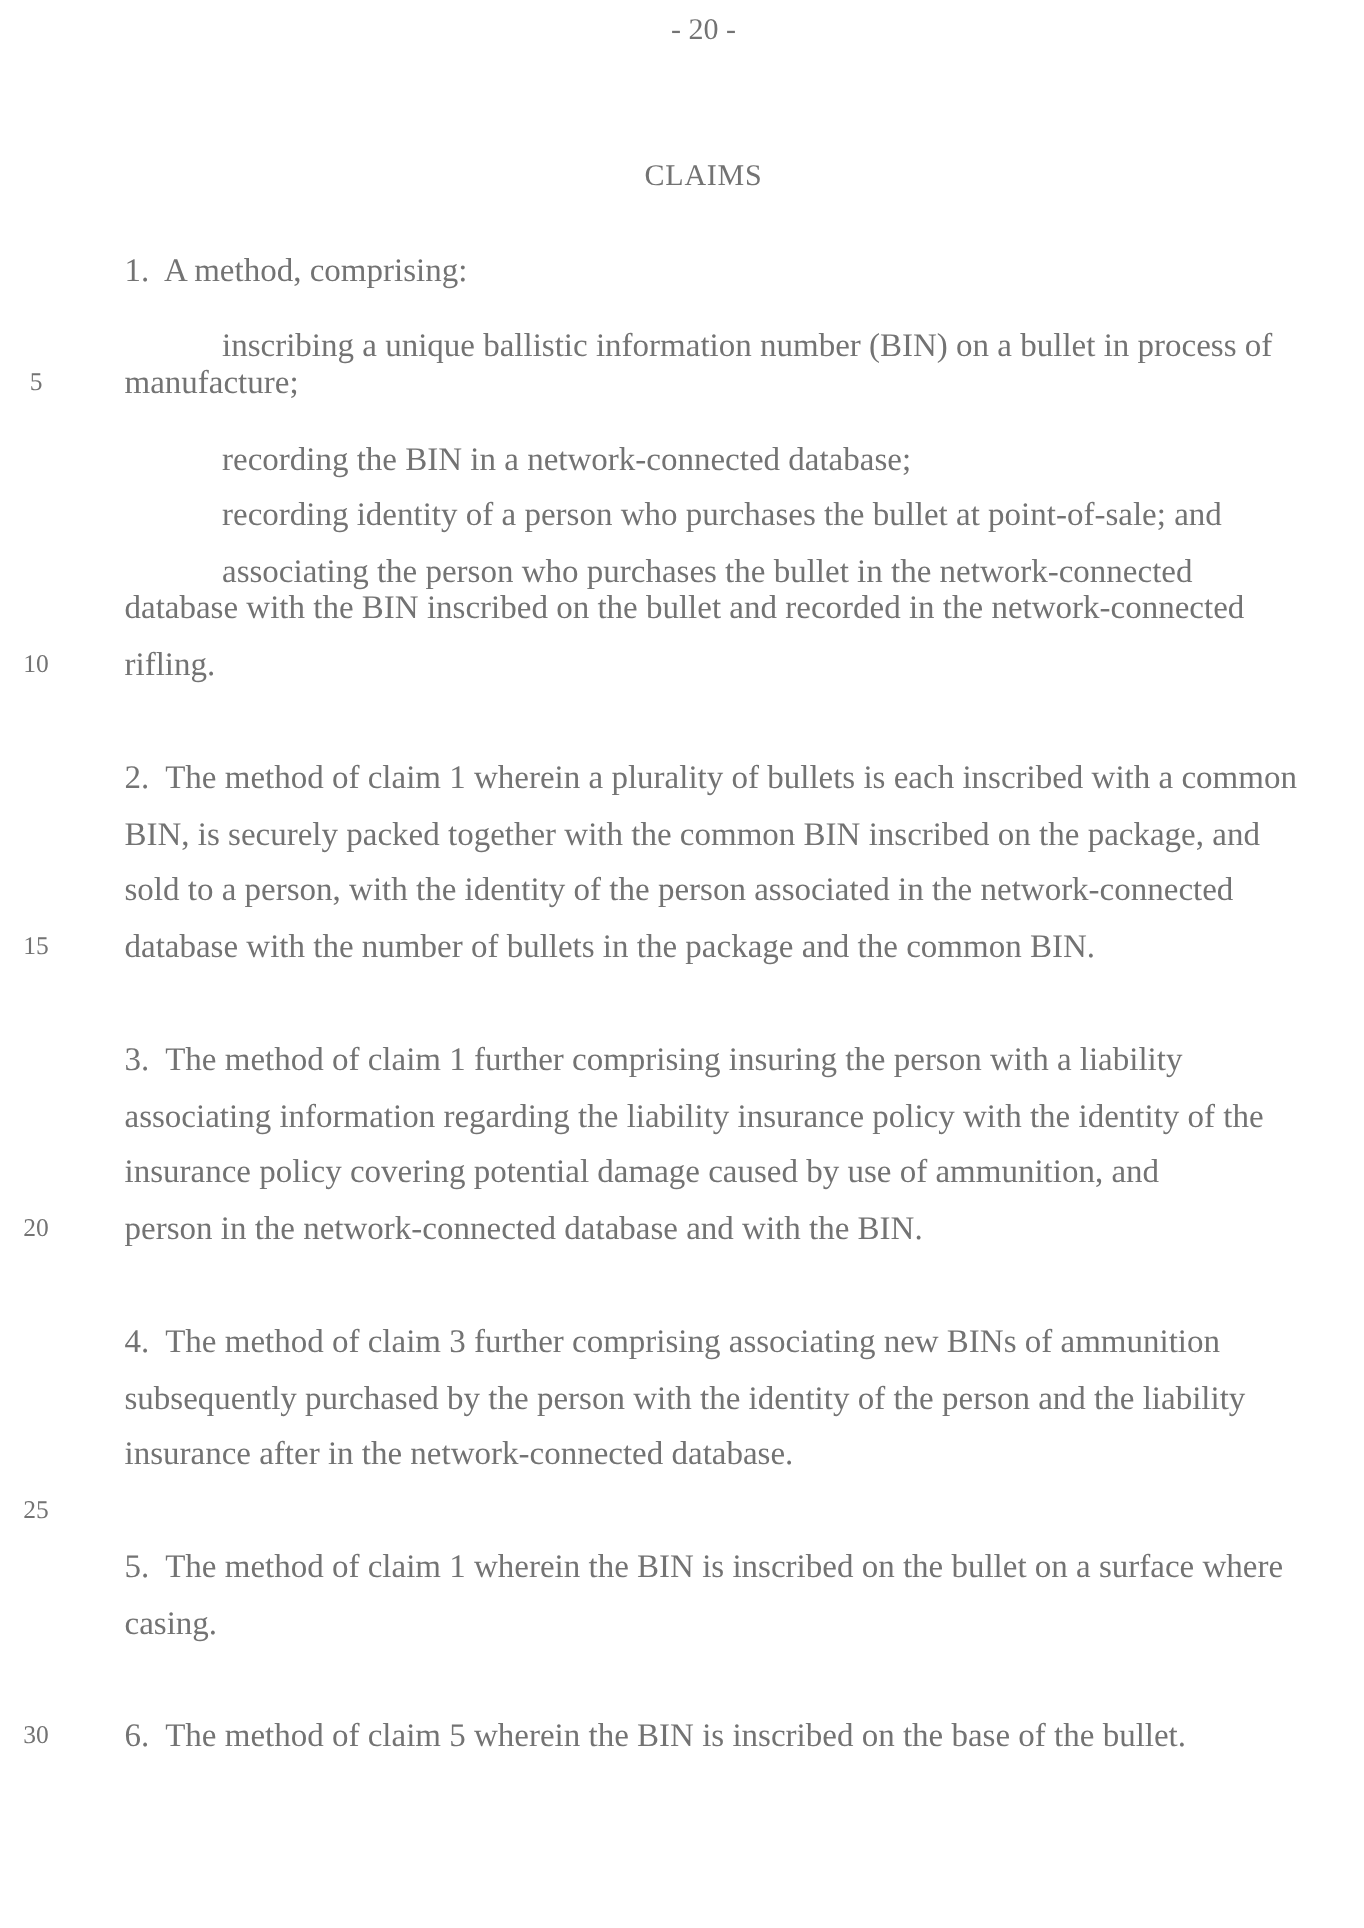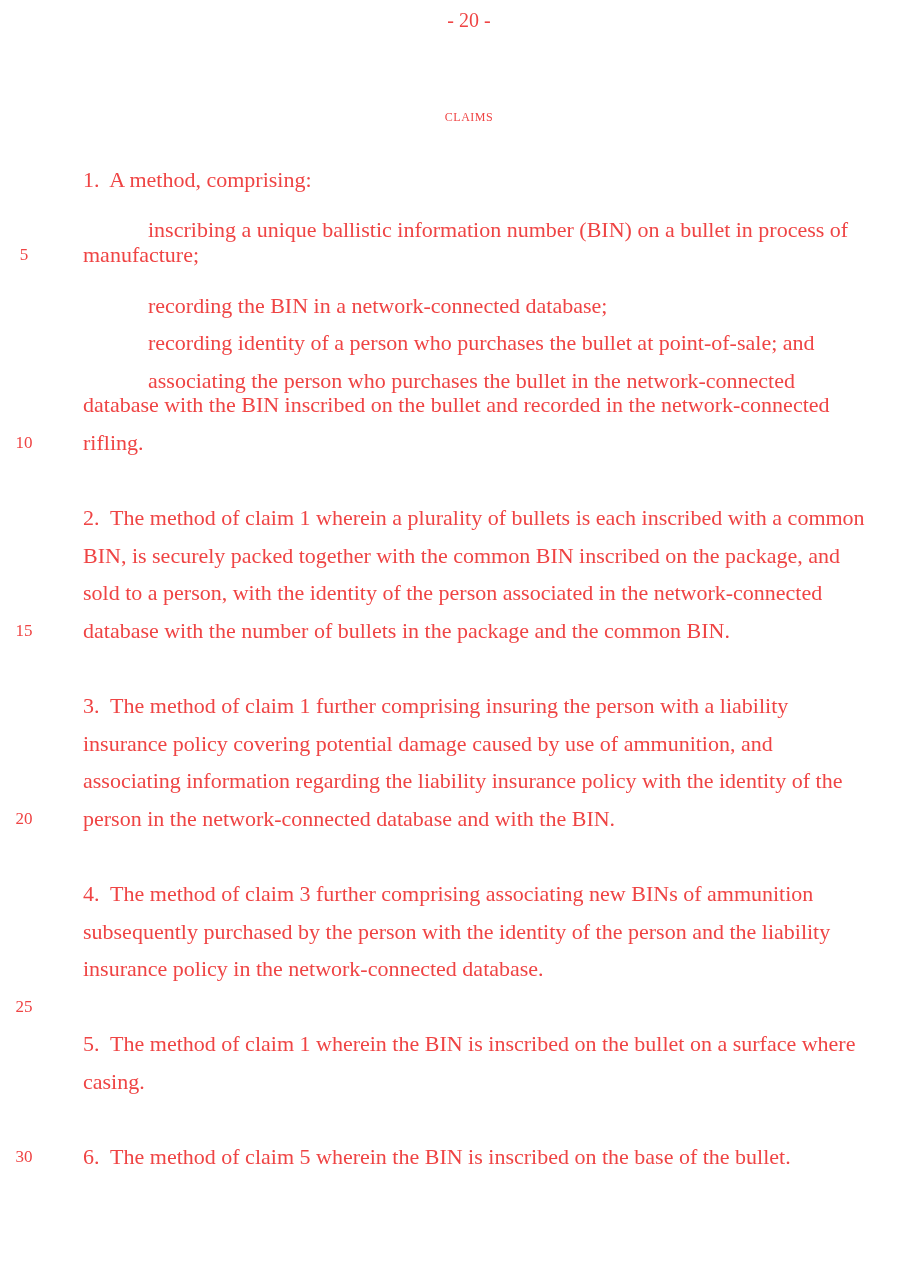--- a/index.html
+++ b/index.html
@@ -7,39 +7,39 @@
     padding: 0;
     background: #ffffff;
   }
   .page {
     position: relative;
     width: 909px;
     height: 1285px;
     background: #ffffff;
     overflow: hidden;
     font-family: "Liberation Serif", "DejaVu Serif", serif;
-    color: #ef4444;
+    color: #737373;
   }
   .page-number {
     position: absolute;
     top: 8px;
     left: 83px;
     width: 772px;
     text-align: center;
     font-size: 20px;
     line-height: 24px;
     white-space: pre;
   }
   .doc-title {
     position: absolute;
     top: 105px;
     left: 83px;
     width: 772px;
     text-align: center;
-    font-size: 12px;
+    font-size: 20px;
     line-height: 24px;
     letter-spacing: 0.5px;
   }
   .lines {
     position: absolute;
     top: 161px;
     left: 0;
     width: 909px;
   }
   .row {
@@ -132,45 +132,45 @@
       <div class="row">
     <span class="line-num"></span>
     <span class="line-text"></span>
   </div>
       <div class="row">
     <span class="line-num"></span>
     <span class="line-text">3.  The method of claim 1 further comprising insuring the person with a liability</span>
   </div>
       <div class="row">
     <span class="line-num"></span>
-    <span class="line-text">insurance policy covering potential damage caused by use of ammunition, and</span>
+    <span class="line-text">associating information regarding the liability insurance policy with the identity of the</span>
   </div>
       <div class="row">
     <span class="line-num"></span>
-    <span class="line-text">associating information regarding the liability insurance policy with the identity of the</span>
+    <span class="line-text">insurance policy covering potential damage caused by use of ammunition, and</span>
   </div>
       <div class="row">
     <span class="line-num">20</span>
     <span class="line-text">person in the network-connected database and with the BIN.</span>
   </div>
       <div class="row">
     <span class="line-num"></span>
     <span class="line-text"></span>
   </div>
       <div class="row">
     <span class="line-num"></span>
     <span class="line-text">4.  The method of claim 3 further comprising associating new BINs of ammunition</span>
   </div>
       <div class="row">
     <span class="line-num"></span>
     <span class="line-text">subsequently purchased by the person with the identity of the person and the liability</span>
   </div>
       <div class="row">
     <span class="line-num"></span>
-    <span class="line-text">insurance policy in the network-connected database.</span>
+    <span class="line-text">insurance after in the network-connected database.</span>
   </div>
       <div class="row">
     <span class="line-num">25</span>
     <span class="line-text"></span>
   </div>
       <div class="row">
     <span class="line-num"></span>
     <span class="line-text">5.  The method of claim 1 wherein the BIN is inscribed on the bullet on a surface where</span>
   </div>
       <div class="row">

